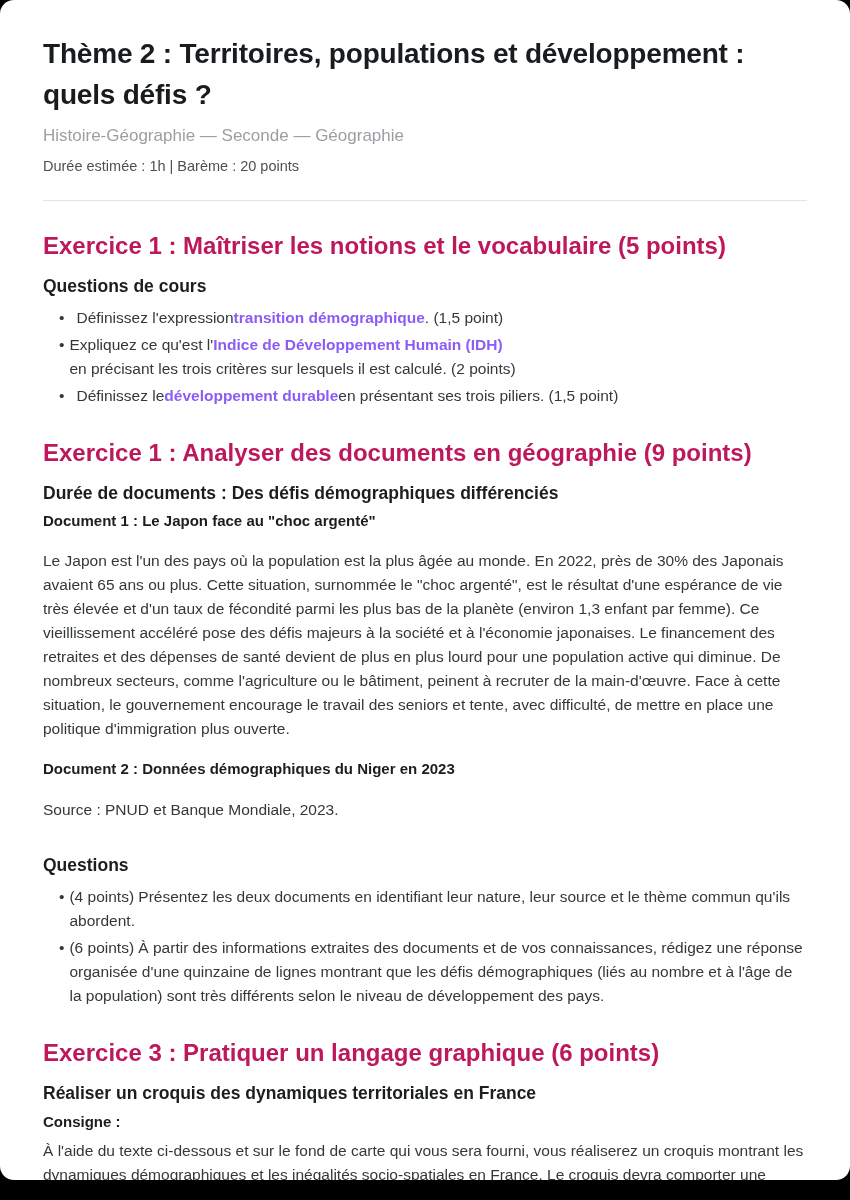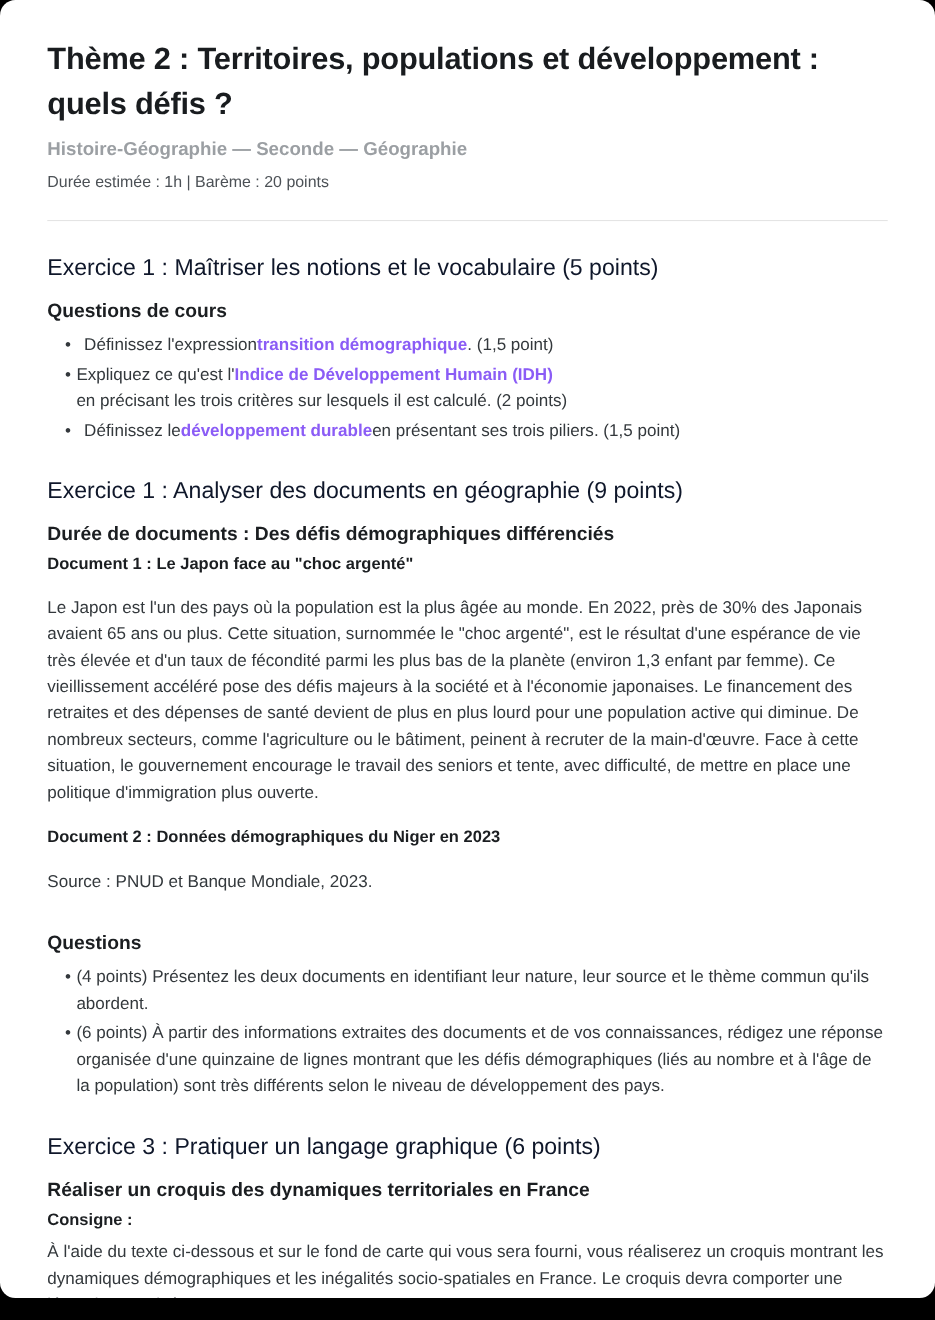--- a/index.html
+++ b/index.html
@@ -24,37 +24,37 @@
     font-size: 28px;
     line-height: 1.45;
     font-weight: 700;
     color: #191c1f;
     letter-spacing: -0.2px;
   }
   p.subtitle {
     margin: 11px 0 0;
     font-size: 17px;
     color: #9b9fa3;
-    font-weight: 700;
+    font-weight: 400;
   }
   p.meta {
     margin: 12px 0 0;
     font-size: 14.5px;
     color: #4c5156;
   }
   hr.divider {
     border: none;
     border-top: 1px solid #e4e4e4;
     margin: 26px 0 0;
   }
   h2.ex-heading {
     margin: 31px 0 0;
-    font-size: 21px;
-    font-weight: 400;
-    color: #0f172a;
+    font-size: 24px;
+    font-weight: 700;
+    color: #be185d;
   }
   h3.sub-heading {
     margin: 16px 0 0;
     font-size: 17.5px;
     font-weight: 700;
     color: #1b1e21;
   }
   h4.minor-heading {
     margin: 17px 0 0;
     font-size: 15px;

